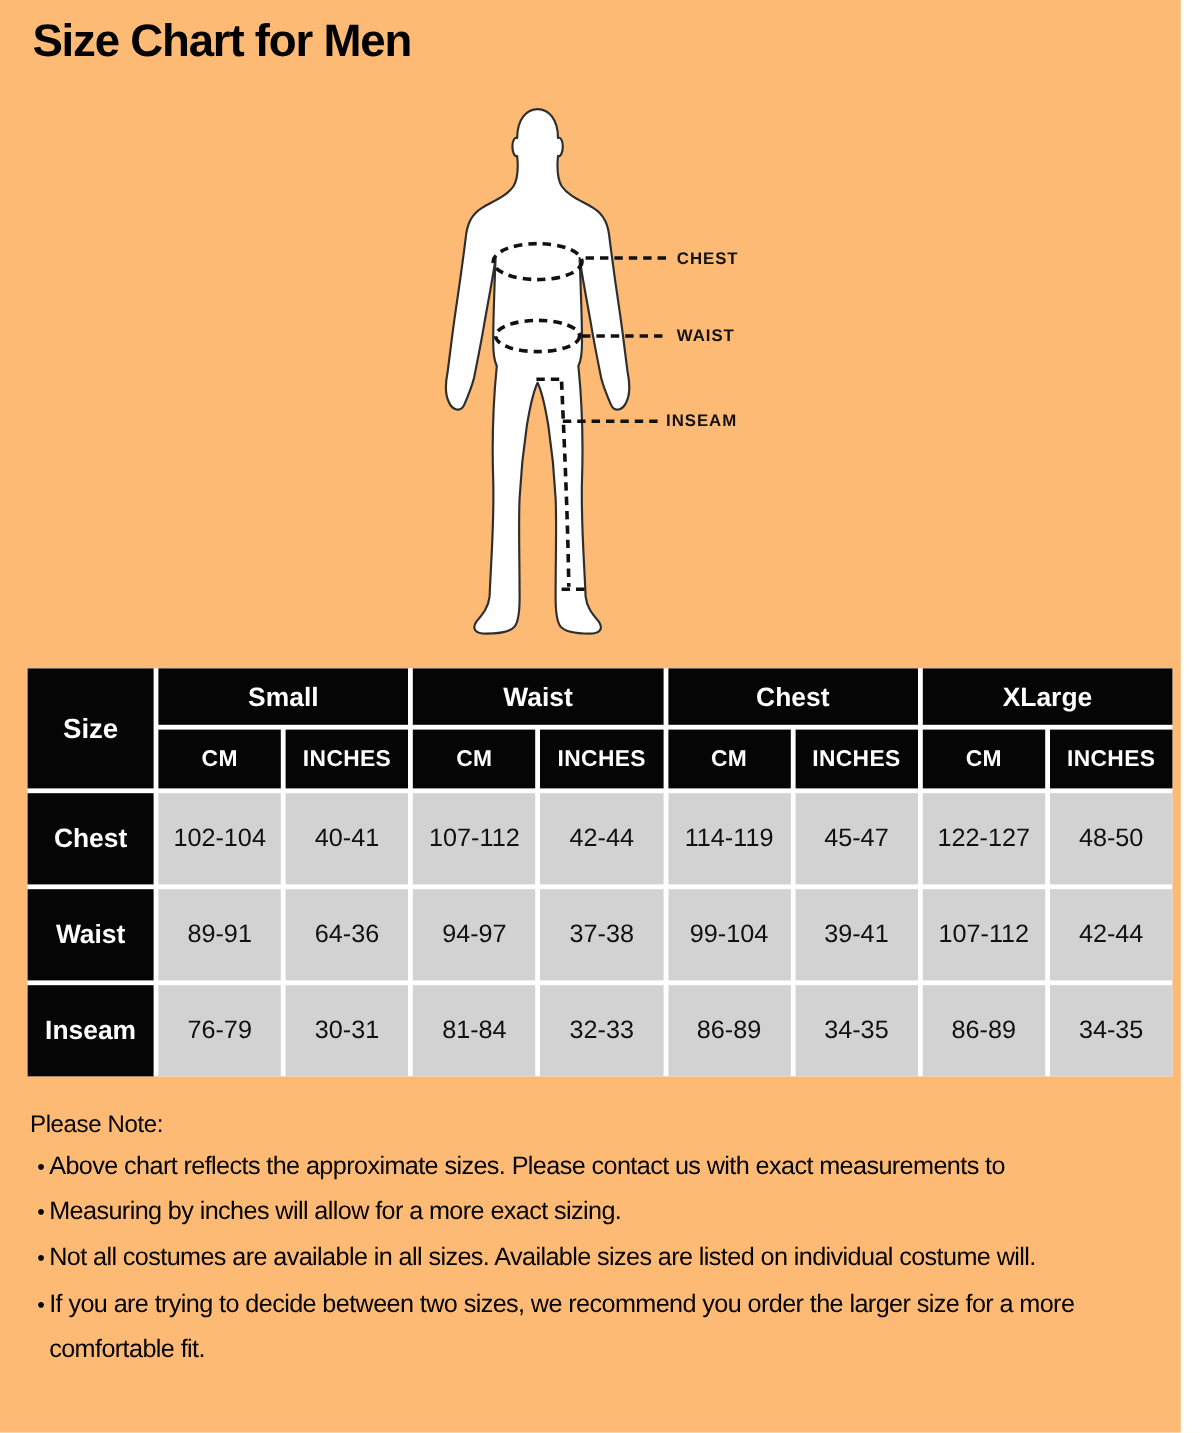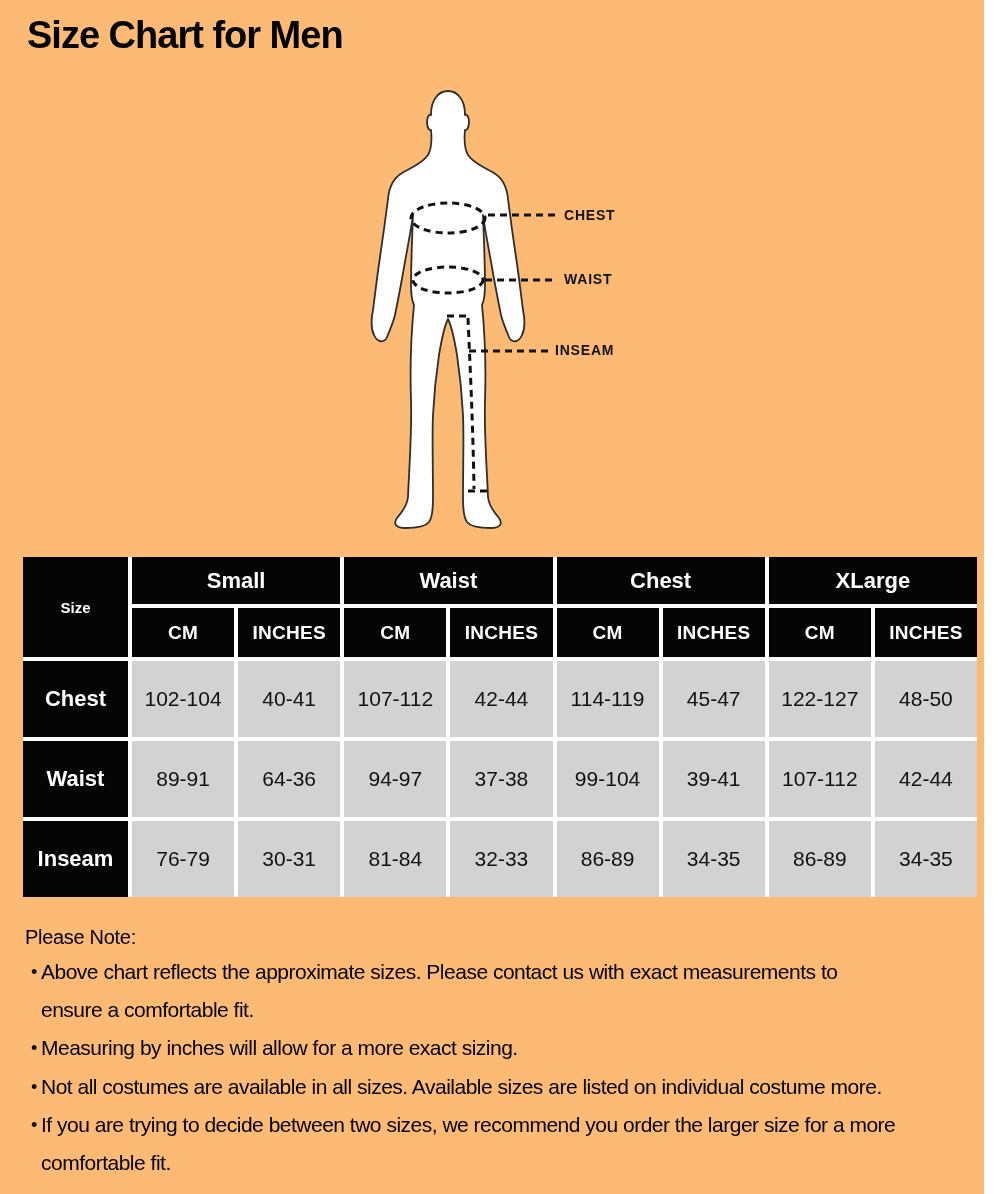--- a/index.html
+++ b/index.html
@@ -19,21 +19,21 @@
   .dash{fill:none;stroke:#111;stroke-width:3;stroke-dasharray:7,5;}
   .meas-label{font-family:"Liberation Sans",sans-serif;font-size:14px;font-weight:bold;fill:#111;letter-spacing:0.8px;}
   
   .size-table{
     position:absolute;left:23px;top:557px;width:954px;
     display:grid;grid-template-columns:105px repeat(8,1fr);
     grid-template-rows:47px 49px 76px 76px 76px;gap:4px;background:#ffffff;
   }
   .cell{display:flex;align-items:center;justify-content:center;text-align:center;}
   .hdr{background:#050505;color:#ffffff;font-weight:bold;}
-  .corner{grid-row:1/3;grid-column:1;font-size:15px;}
+  .corner{grid-row:1/3;grid-column:1;font-size:23px;}
   .group{grid-row:1;grid-column:span 2;font-size:22px;}
   .unit{grid-row:2;font-size:19px;letter-spacing:0.3px;}
   .rowhdr{grid-column:1;font-size:22px;}
   .data{background:#d2d2d2;color:#111;font-size:21px;}
   
   .notes-heading{
     position:absolute;left:25px;top:922px;
     font-size:20px;line-height:30px;letter-spacing:-0.3px;color:#000;
   }
   .notes-list{
@@ -140,29 +140,28 @@
     <div class="cell data">34-35</div>
     <div class="cell data">86-89</div>
     <div class="cell data">34-35</div>
   </div>
 
   <div class="notes-heading">Please Note:</div>
   <ul class="notes-list">
     <li>
       <span class="bullet">•</span>
       <span class="line">Above chart reflects the approximate sizes. Please contact us with exact measurements to</span>
-      <span class="line">ensure a comfortable fit.</span>
     </li>
     <li>
       <span class="bullet">•</span>
       <span class="line">Measuring by inches will allow for a more exact sizing.</span>
     </li>
     <li>
       <span class="bullet">•</span>
-      <span class="line">Not all costumes are available in all sizes. Available sizes are listed on individual costume more.</span>
+      <span class="line">Not all costumes are available in all sizes. Available sizes are listed on individual costume will.</span>
     </li>
     <li>
       <span class="bullet">•</span>
       <span class="line">If you are trying to decide between two sizes, we recommend you order the larger size for a more</span>
       <span class="line">comfortable fit.</span>
     </li>
   </ul>
 
 </div>
 

